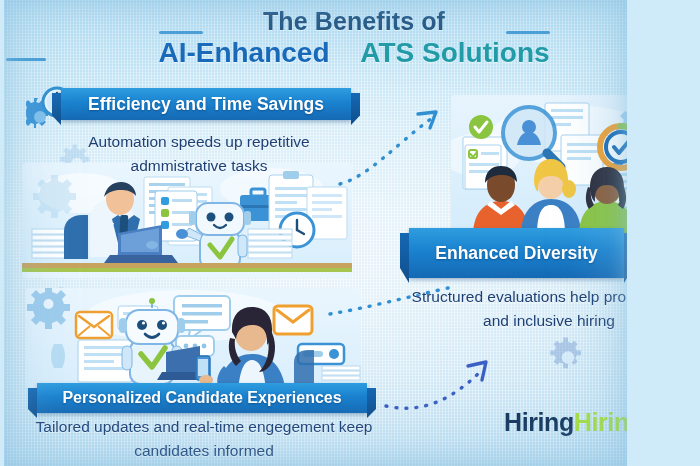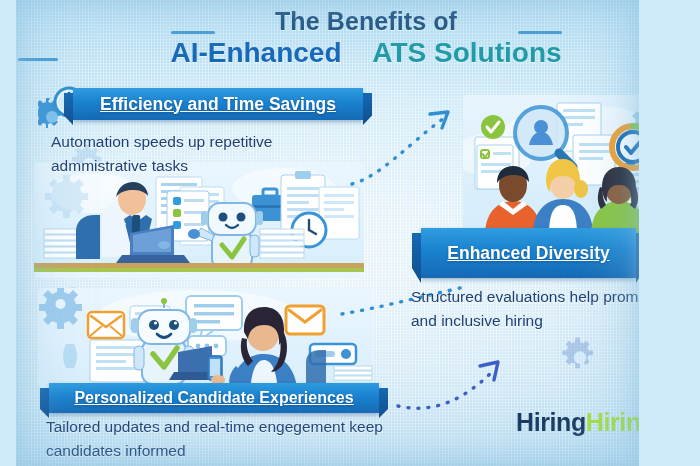--- a/index.html
+++ b/index.html
@@ -4,21 +4,21 @@
 <title>Infographic</title>
 <style>
   * { margin:0; padding:0; box-sizing:border-box; }
   html,body { width:700px; height:466px; overflow:hidden; }
   body {
     font-family:"Liberation Sans", sans-serif;
     background:#cfeaf8;
     position:relative;
   }
   #poster {
-    position:absolute; left:16px; top:0; width:623px; height:466px;
+    position:absolute; left:4px; top:0; width:623px; height:466px;
     overflow:hidden;
     background:
       radial-gradient(ellipse 520px 300px at 50% 58%, rgba(255,255,255,0.78) 0%, rgba(255,255,255,0.25) 55%, rgba(255,255,255,0) 78%),
       linear-gradient(180deg,#bfe4f7 0%, #d2edfa 22%, #e2f3fc 48%, #cfe9f8 74%, #bfe1f4 100%);
   }
   
   .tex {
     position:absolute; inset:0; pointer-events:none;
     background-image:
       repeating-linear-gradient(90deg, rgba(255,255,255,0.35) 0px, rgba(255,255,255,0.35) 1px, rgba(120,180,215,0.07) 1px, rgba(120,180,215,0.07) 3px),
@@ -46,36 +46,35 @@
   .rule.l2 { left:2px;   top:58px;  width:40px; }
   .rule.r2 { left:660px; top:58px;  width:40px; }
 
   
   .ribbon {
     position:absolute; display:flex; align-items:center; justify-content:center;
     color:#ffffff; font-weight:bold; text-align:center;
     background:linear-gradient(180deg,#2f9de0 0%, #1a82cf 45%, #1569b4 100%);
     box-shadow:0 2px 4px rgba(20,70,120,.35);
     text-shadow:0 1px 2px rgba(10,50,95,.5);
-    text-decoration:underline;
   }
   .ribbon .fold-l, .ribbon .fold-r {
     position:absolute; top:5px; width:9px; height:100%;
     background:linear-gradient(180deg,#1668b4,#0f4e8c);
   }
   .ribbon .fold-l { left:-9px; clip-path:polygon(0 0,100% 0,100% 100%,0 70%); }
   .ribbon .fold-r { right:-9px; clip-path:polygon(0 0,100% 0,100% 70%,0 100%); }
 
   #ribbon1 { left:57px;  top:88px;  width:290px; height:32px; font-size:17.5px; }
   #ribbon2 { left:405px; top:228px; width:215px; height:50px; font-size:17.5px; line-height:22px; }
   #ribbon3 { left:33px;  top:383px; width:330px; height:30px; font-size:16px; }
 
   
   .desc {
-    position:absolute; text-align:left; color:#1d3f73;
+    position:absolute; text-align:center; color:#1d3f73;
     font-size:15.5px; line-height:24px; font-weight:400;
     text-shadow:0 1px 0 rgba(255,255,255,.65);
   }
   #desc1 { left:35px;  top:130px; width:320px; }
   #desc2 { left:395px; top:285px; width:300px; }
   #desc3 { left:30px;  top:415px; width:340px; }
 
   
   .panel { position:absolute; overflow:hidden; }
   #illo1 { left:18px;  top:163px; width:330px; height:115px; border-radius:4px; }

